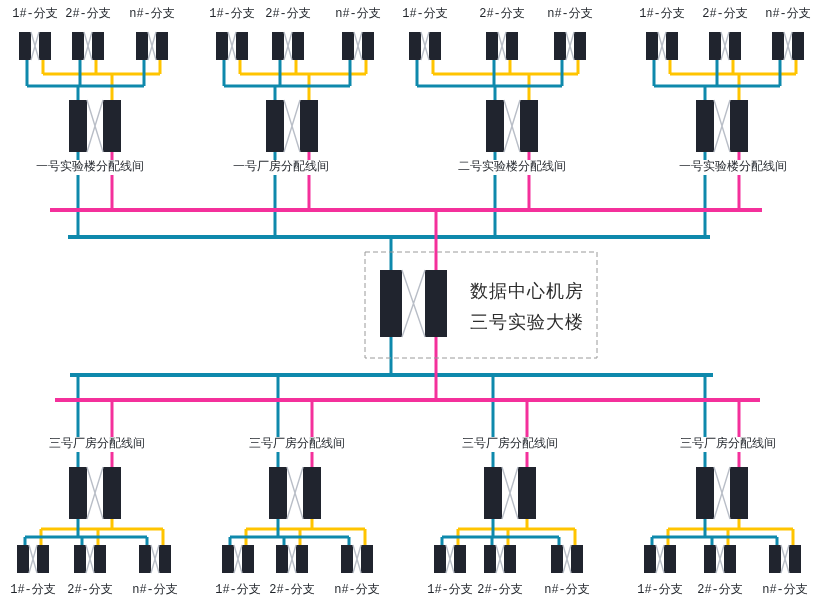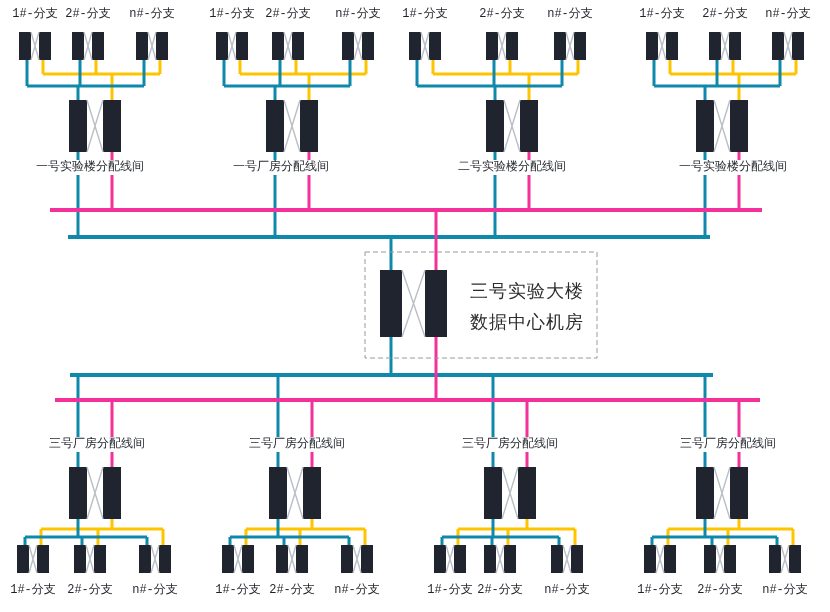--- a/index.html
+++ b/index.html
@@ -243,22 +243,22 @@
 <div class="lbl" style="left:662px;top:7px">1#-分支</div>
 <div class="lbl" style="left:725px;top:7px">2#-分支</div>
 <div class="lbl" style="left:788px;top:7px">n#-分支</div>
 
 <div class="lbl" style="left:90px;top:160px">一号实验楼分配线间</div>
 <div class="lbl" style="left:281px;top:160px">一号厂房分配线间</div>
 <div class="lbl" style="left:512px;top:160px">二号实验楼分配线间</div>
 <div class="lbl" style="left:733px;top:160px">一号实验楼分配线间</div>
 
 <div class="center-lbl">
+  <div>数据中心机房</div>
   <div>三号实验大楼</div>
-  <div>数据中心机房</div>
 </div>
 
 <div class="lbl" style="left:97px;top:437px">三号厂房分配线间</div>
 <div class="lbl" style="left:297px;top:437px">三号厂房分配线间</div>
 <div class="lbl" style="left:510px;top:437px">三号厂房分配线间</div>
 <div class="lbl" style="left:728px;top:437px">三号厂房分配线间</div>
 
 <div class="lbl" style="left:33px;top:583px">1#-分支</div>
 <div class="lbl" style="left:90px;top:583px">2#-分支</div>
 <div class="lbl" style="left:155px;top:583px">n#-分支</div>

